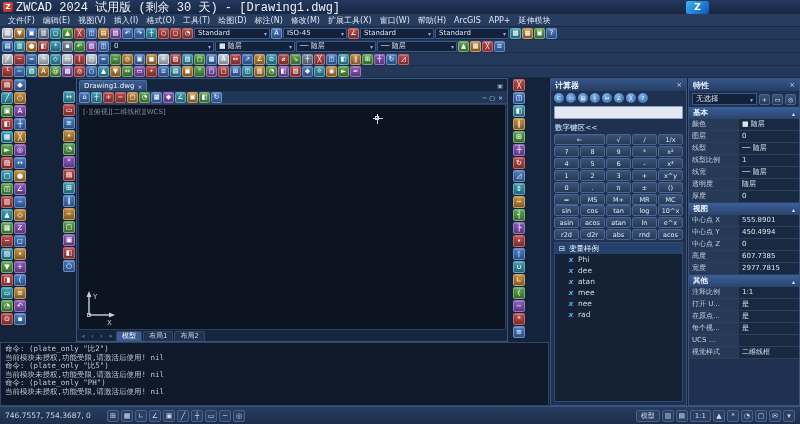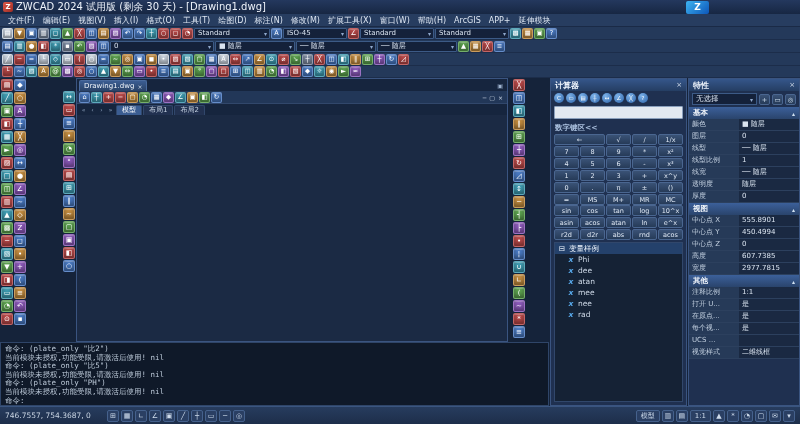--- a/index.html
+++ b/index.html
@@ -5,21 +5,21 @@
   *{margin:0;padding:0;box-sizing:border-box;}
   html,body{width:800px;height:424px;}
   body{position:relative;overflow:hidden;background:#15233a;color:#d7e0ec;
        font-family:"DejaVu Sans","Liberation Sans",sans-serif;font-size:8px;}
 
   
   .titlebar{position:absolute;left:0;top:0;width:800px;height:14px;
     background:linear-gradient(#24385e,#172743);display:flex;align-items:center;gap:3px;padding:0 3px;}
   .app-icon{width:10px;height:10px;border-radius:2px;flex:0 0 auto;
     background:linear-gradient(135deg,#e05a4a,#9c2b23);color:#fff;font-size:7px;font-weight:bold;text-align:center;line-height:10px;}
-  .title-text{font-size:10px;color:#edf2fa;white-space:nowrap;}
+  .title-text{font-size:12px;color:#edf2fa;white-space:nowrap;font-family:Liberation Mono, monospace;}
   .spacer{flex:1;}
   .z-logo{width:23px;height:13px;border-radius:2px;margin-right:88px;flex:0 0 auto;
     background:linear-gradient(135deg,#3db4f2,#0d56b8);color:#fff;font-weight:bold;font-size:9px;text-align:center;line-height:13px;}
 
   
   .menubar{position:absolute;left:0;top:14px;width:800px;height:13px;background:#273d60;
     display:flex;align-items:center;padding:0 4px;border-bottom:1px solid #1a2a46;}
   .menu-item{padding:0 4px;line-height:13px;font-size:8px;color:#dde6f2;white-space:nowrap;}
 
   
@@ -397,20 +397,37 @@
         <div class="ti icon" style="--c: #5ba04e;"><span>◧</span></div>
         <div class="ti icon" style="--c: #4878c0;"><span>↻</span></div>
       </div>
     <div class="doc-controls">
 
     <span class="icon">─</span>
         <span class="icon">▢</span>
         <span class="icon">×</span>
       </div>
   </div>
+  <div class="viewport">
+    <div class="vp-label">[-][俯视][二维线框][WCS]</div>
+    <div class="crosshair">
+      <div class="v"></div>
+        <div class="h"></div>
+        <div class="b"></div>
+    </div>
+    <svg class="ucs" width="38" height="38" viewBox="0 0 38 38">
+      <line x1="7" y1="27" x2="7" y2="7" stroke="#c6d0dc" stroke-width="1.4"></line>
+      <polygon points="7,3 4.5,9 9.5,9" fill="#c6d0dc"></polygon>
+      <line x1="7" y1="27" x2="29" y2="27" stroke="#c6d0dc" stroke-width="1.4"></line>
+      <polygon points="33,27 27,24.5 27,29.5" fill="#c6d0dc"></polygon>
+      <rect x="5.5" y="25.5" width="3" height="3" fill="none" stroke="#c6d0dc" stroke-width="0.8"></rect>
+      <text x="11" y="11" font-size="7" fill="#c6d0dc">Y</text>
+      <text x="25" y="37" font-size="7" fill="#c6d0dc">X</text>
+    </svg>
+  </div>
   <div class="layout-tabs">
     <div style="display:flex;">
 
     <div class="nav-icon icon">«</div>
         <div class="nav-icon icon">‹</div>
         <div class="nav-icon icon">›</div>
         <div class="nav-icon icon">»</div>
       </div>
     <div style="display:flex;gap:1px;">
 
@@ -422,21 +439,20 @@
 </div>
 
 <div class="cmd-area">
 
 <div class="cmd-line">命令: (plate_only "比2")</div>
     <div class="cmd-line">当前模块未授权,功能受限,请激活后使用! nil</div>
     <div class="cmd-line">命令: (plate_only "比5")</div>
     <div class="cmd-line">当前模块未授权,功能受限,请激活后使用! nil</div>
     <div class="cmd-line">命令: (plate_only "PH")</div>
     <div class="cmd-line">当前模块未授权,功能受限,请激活后使用! nil</div>
-    <div class="cmd-line">命令:</div>
   </div>
 
 <div class="panel panel-calc">
   <div class="panel-header">
     <span>计算器</span>
     <span class="panel-close">×</span>
   </div>
   <div class="calc-toolbar">
 
   <div class="calc-tool icon"><span>C</span></div>

